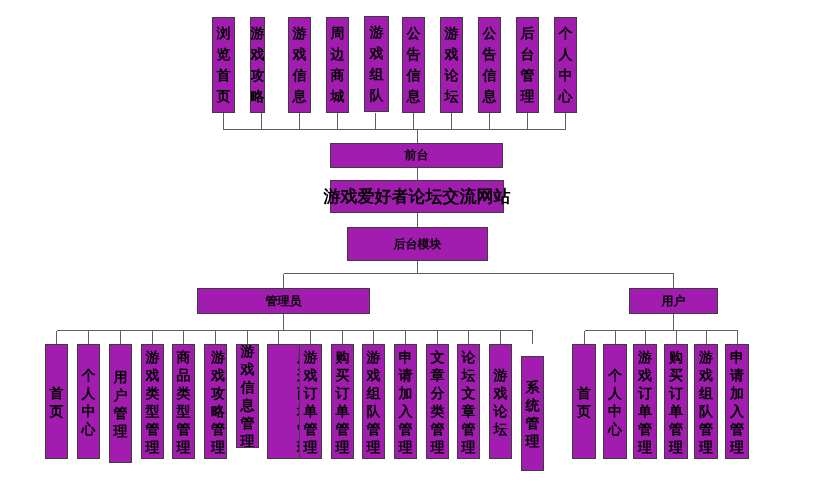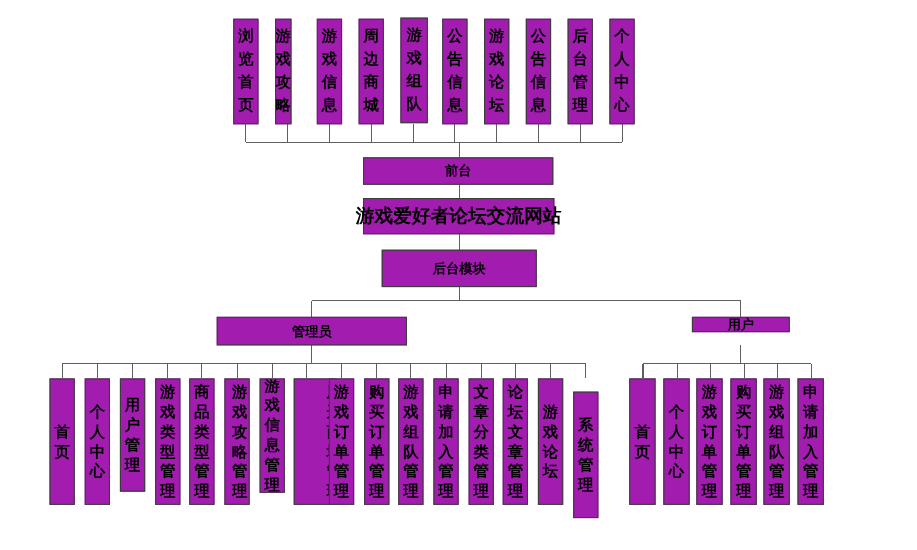--- a/index.html
+++ b/index.html
@@ -70,25 +70,25 @@
   <div class="node vbox vtop" style="left:440px;top:17px;width:23px;height:96px;">游戏论坛</div>
   <div class="node vbox vtop" style="left:478px;top:17px;width:23px;height:96px;">公告信息</div>
   <div class="node vbox vtop" style="left:516px;top:17px;width:23px;height:96px;">后台管理</div>
   <div class="node vbox vtop" style="left:554px;top:17px;width:23px;height:96px;">个人中心</div>
 
   <div class="node hbox" style="left:330px;top:143px;width:173px;height:25px;">前台</div>
   <div class="node hbox title-box" style="left:330px;top:180px;width:174px;height:33px;">游戏爱好者论坛交流网站</div>
   <div class="node hbox" style="left:347px;top:227px;width:141px;height:34px;">后台模块</div>
 
   <div class="node hbox" style="left:197px;top:288px;width:173px;height:26px;">管理员</div>
-  <div class="node hbox" style="left:629px;top:288px;width:89px;height:14px;">用户</div>
+  <div class="node hbox" style="left:629px;top:288px;width:89px;height:26px;">用户</div>
 
   <div class="node vbox vbot" style="left:45px;top:344px;width:23px;height:115px;">首页</div>
   <div class="node vbox vbot" style="left:77px;top:344px;width:23px;height:115px;">个人中心</div>
-  <div class="node vbox vbot" style="left:109px;top:344px;width:23px;height:103px;">用户管理</div>
+  <div class="node vbox vbot" style="left:109px;top:344px;width:23px;height:119px;">用户管理</div>
   <div class="node vbox vbot" style="left:141px;top:344px;width:23px;height:115px;">游戏类型管理</div>
   <div class="node vbox vbot" style="left:172px;top:344px;width:23px;height:115px;">商品类型管理</div>
   <div class="node vbox vbot" style="left:204px;top:344px;width:23px;height:115px;text-align:right;">游戏攻略管理</div>
   <div class="node vbox vbot" style="left:236px;top:344px;width:23px;height:104px;">游戏信息管理</div>
   <div class="node vbox vbot" style="left:267px;top:344px;width:23px;height:115px;padding-left:36px;">周边商城管理</div>
   <div class="node vbox vbot" style="left:299px;top:344px;width:23px;height:115px;">游戏订单管理</div>
   <div class="node vbox vbot" style="left:331px;top:344px;width:23px;height:115px;">购买订单管理</div>
   <div class="node vbox vbot" style="left:362px;top:344px;width:23px;height:115px;">游戏组队管理</div>
   <div class="node vbox vbot" style="left:394px;top:344px;width:23px;height:115px;">申请加入管理</div>
   <div class="node vbox vbot" style="left:426px;top:344px;width:23px;height:115px;">文章分类管理</div>

